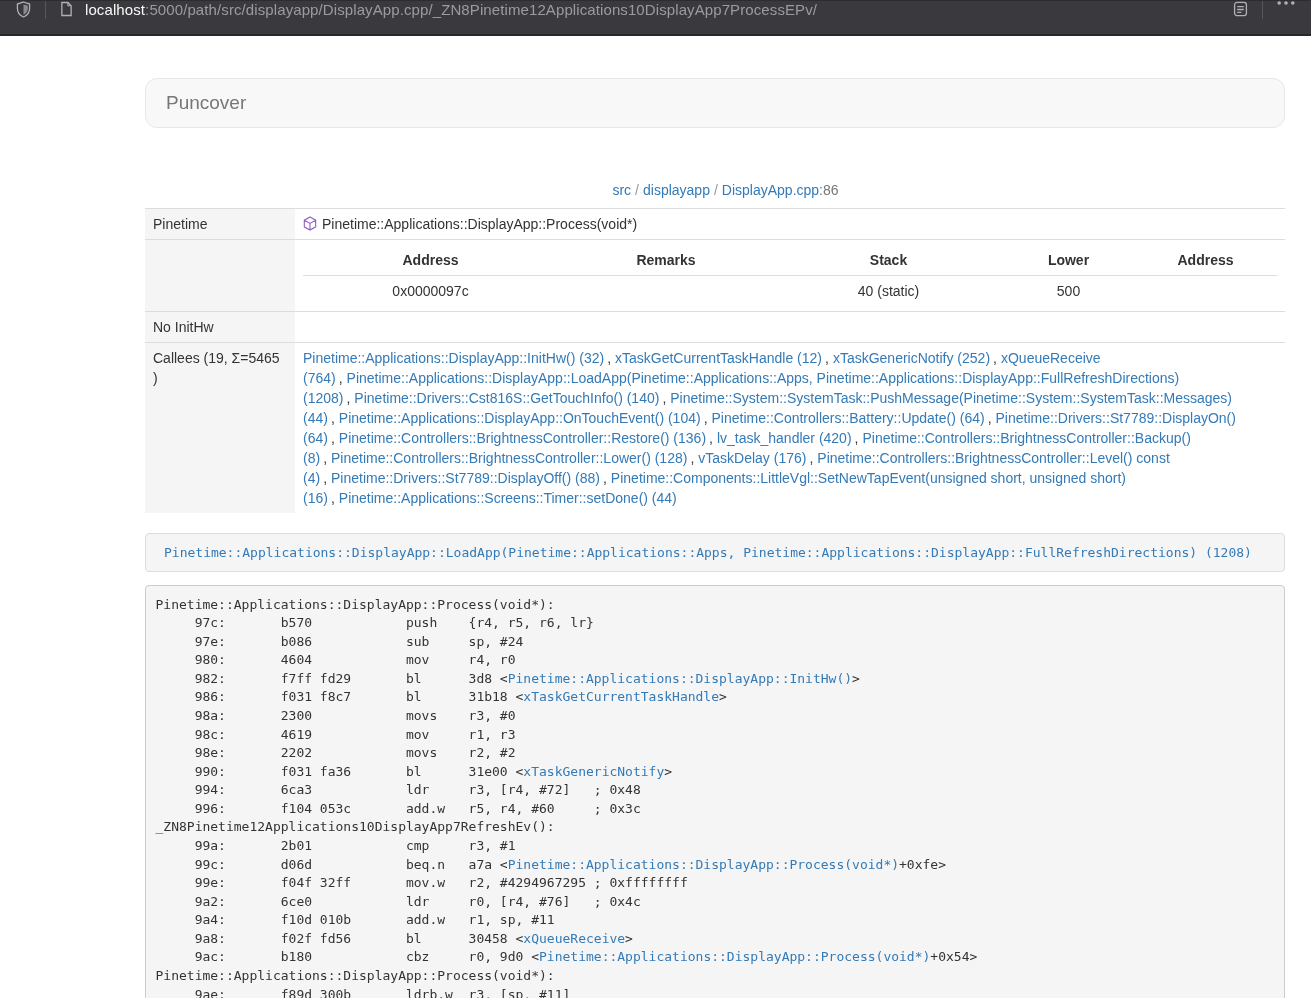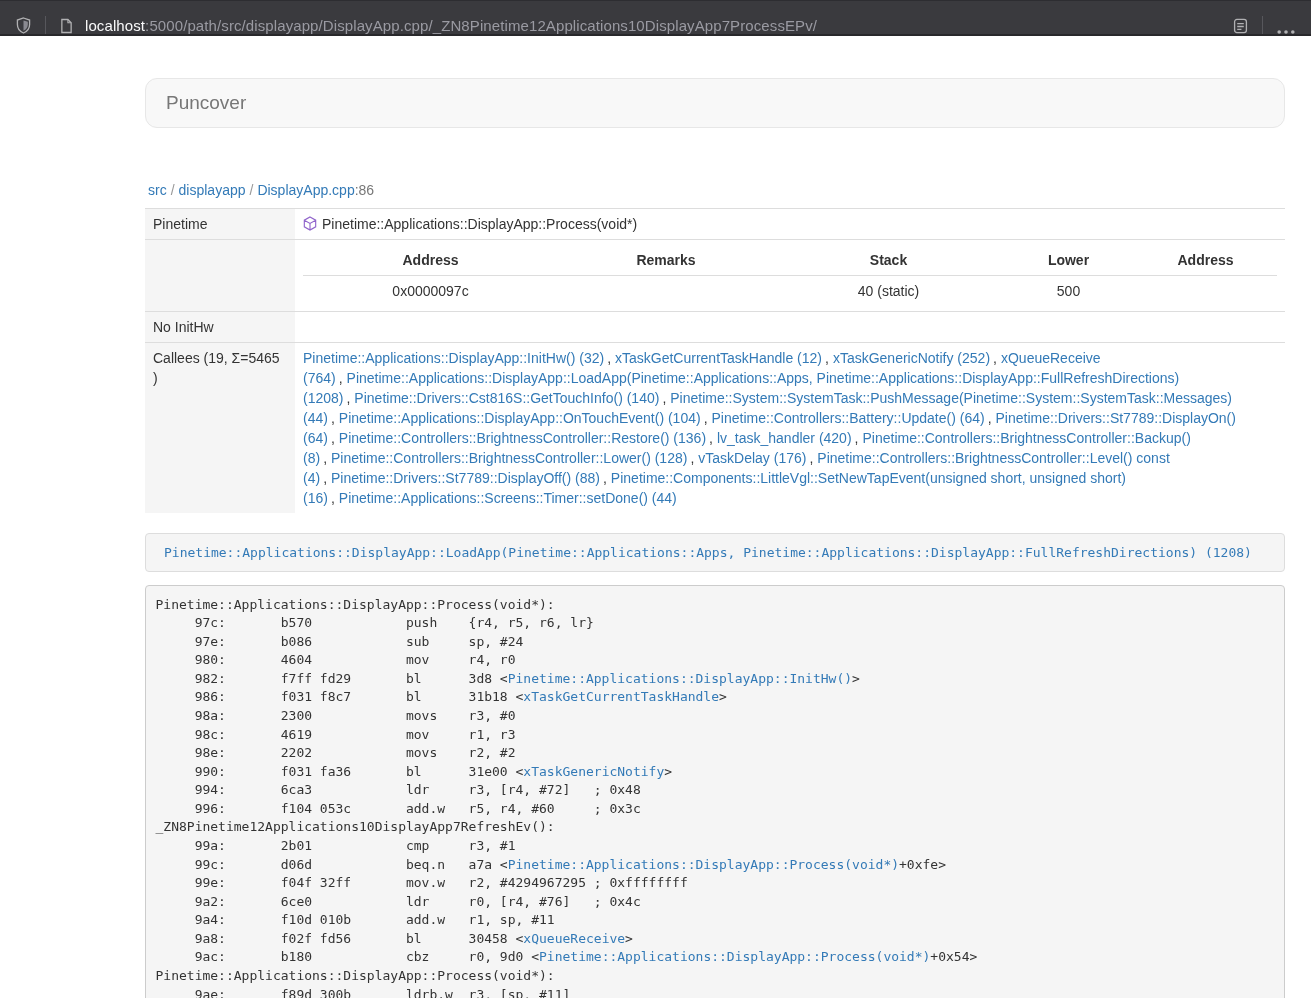--- a/index.html
+++ b/index.html
@@ -3,21 +3,21 @@
 <meta charset="utf-8">
 <style>
   * { box-sizing: border-box; }
   html, body { margin: 0; padding: 0; width: 1311px; height: 998px; overflow: hidden; background: #fff; }
   body { font-family: "Liberation Sans", sans-serif; color: #333; }
 
   
   .toolbar {
     height: 36px; background: #3a3a3e;
     border-top: 1px solid #2d2d31; border-bottom: 2px solid #28282b;
-    display: flex; align-items: flex-end; padding: 0 12px;
+    display: flex; align-items: flex-start; padding: 0 12px;
   }
   .tb-icon { display: inline-flex; align-items: center; justify-content: center; padding: 0 4px; }
   .tb-divider { width: 1px; height: 18px; background: #57575c; margin: 0 10px; flex: 0 0 auto; }
   .url-text {
     flex: 1; font-size: 15px; white-space: nowrap; overflow: hidden;
     margin-left: 8px; letter-spacing: 0.1px;
   }
   .url-host { color: #f9f9fa; }
   .url-rest { color: #9a9aa2; }
 
@@ -25,21 +25,21 @@
   .page { margin: 42px 0 0 145px; width: 1140px; }
 
   .navbar {
     height: 50px; background: #f8f8f8; border: 1px solid #e7e7e7; border-radius: 12px;
   }
   .brand {
     display: inline-block; padding: 14px 15px 15px 20px;
     font-size: 19px; line-height: 20px; color: #777; text-decoration: none; cursor: pointer;
   }
 
-  .breadcrumb { margin: 52px 0 8px 3px; font-size: 14px; line-height: 20px; }
+  .breadcrumb { margin: 52px 0 8px 21px; font-size: 14px; line-height: 20px; text-align: center; }
   a.link { color: #337ab7; text-decoration: none; cursor: pointer; }
   .bc-sep { color: #999; margin: 0 4px; }
   .bc-suffix { color: #777; }
 
   
   table.main { width: 100%; border-collapse: collapse; font-size: 14px; }
   table.main > tbody > tr > th,
   table.main > tbody > tr > td {
     border-top: 1px solid #ddd; padding: 5px 8px; line-height: 20px;
     text-align: left; vertical-align: top; font-weight: normal;

